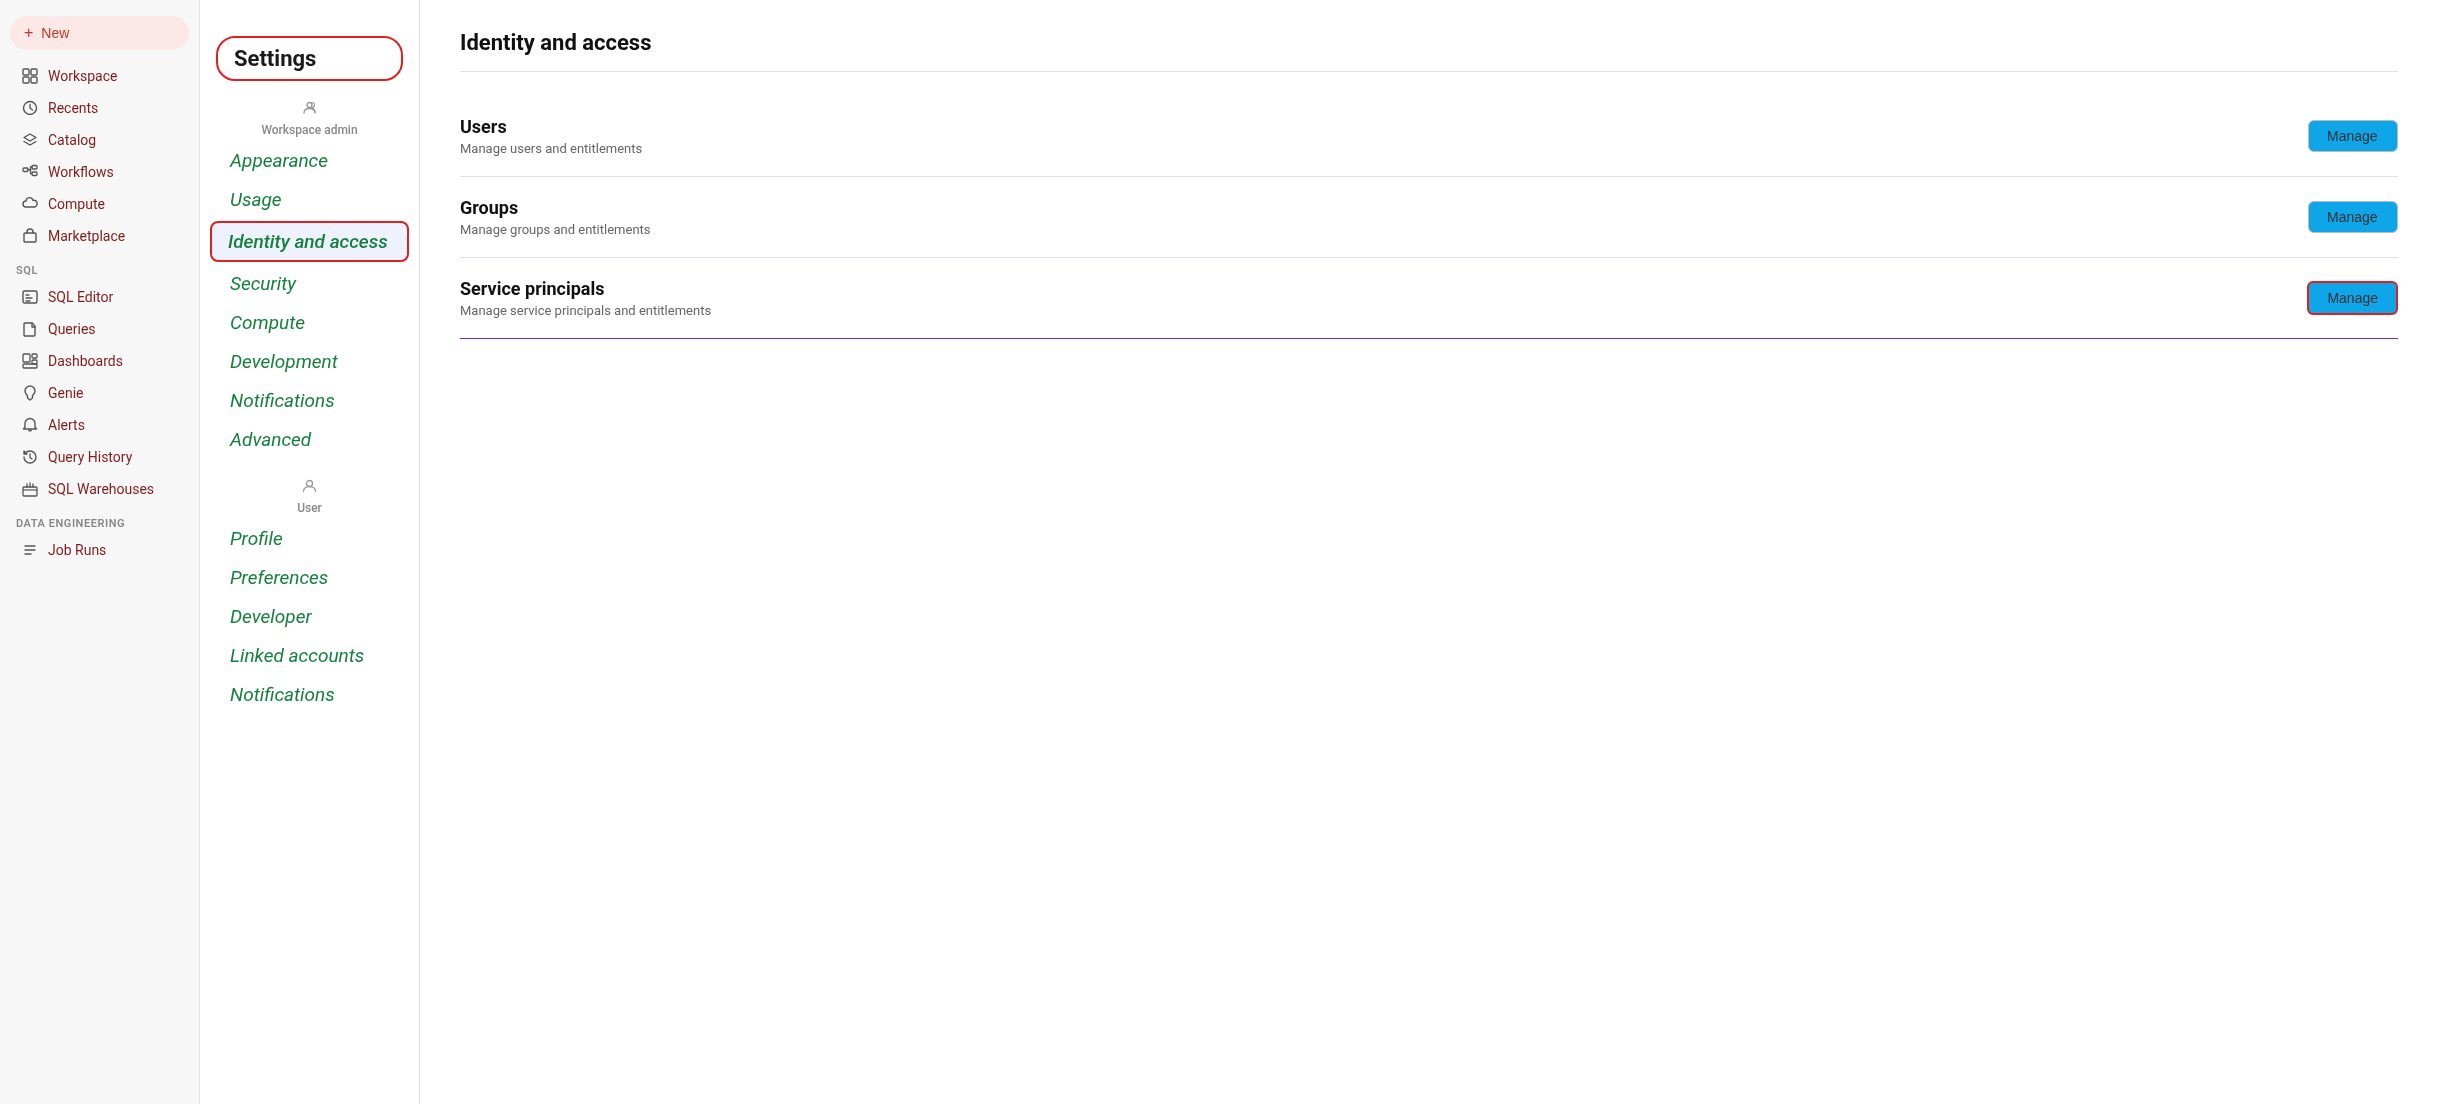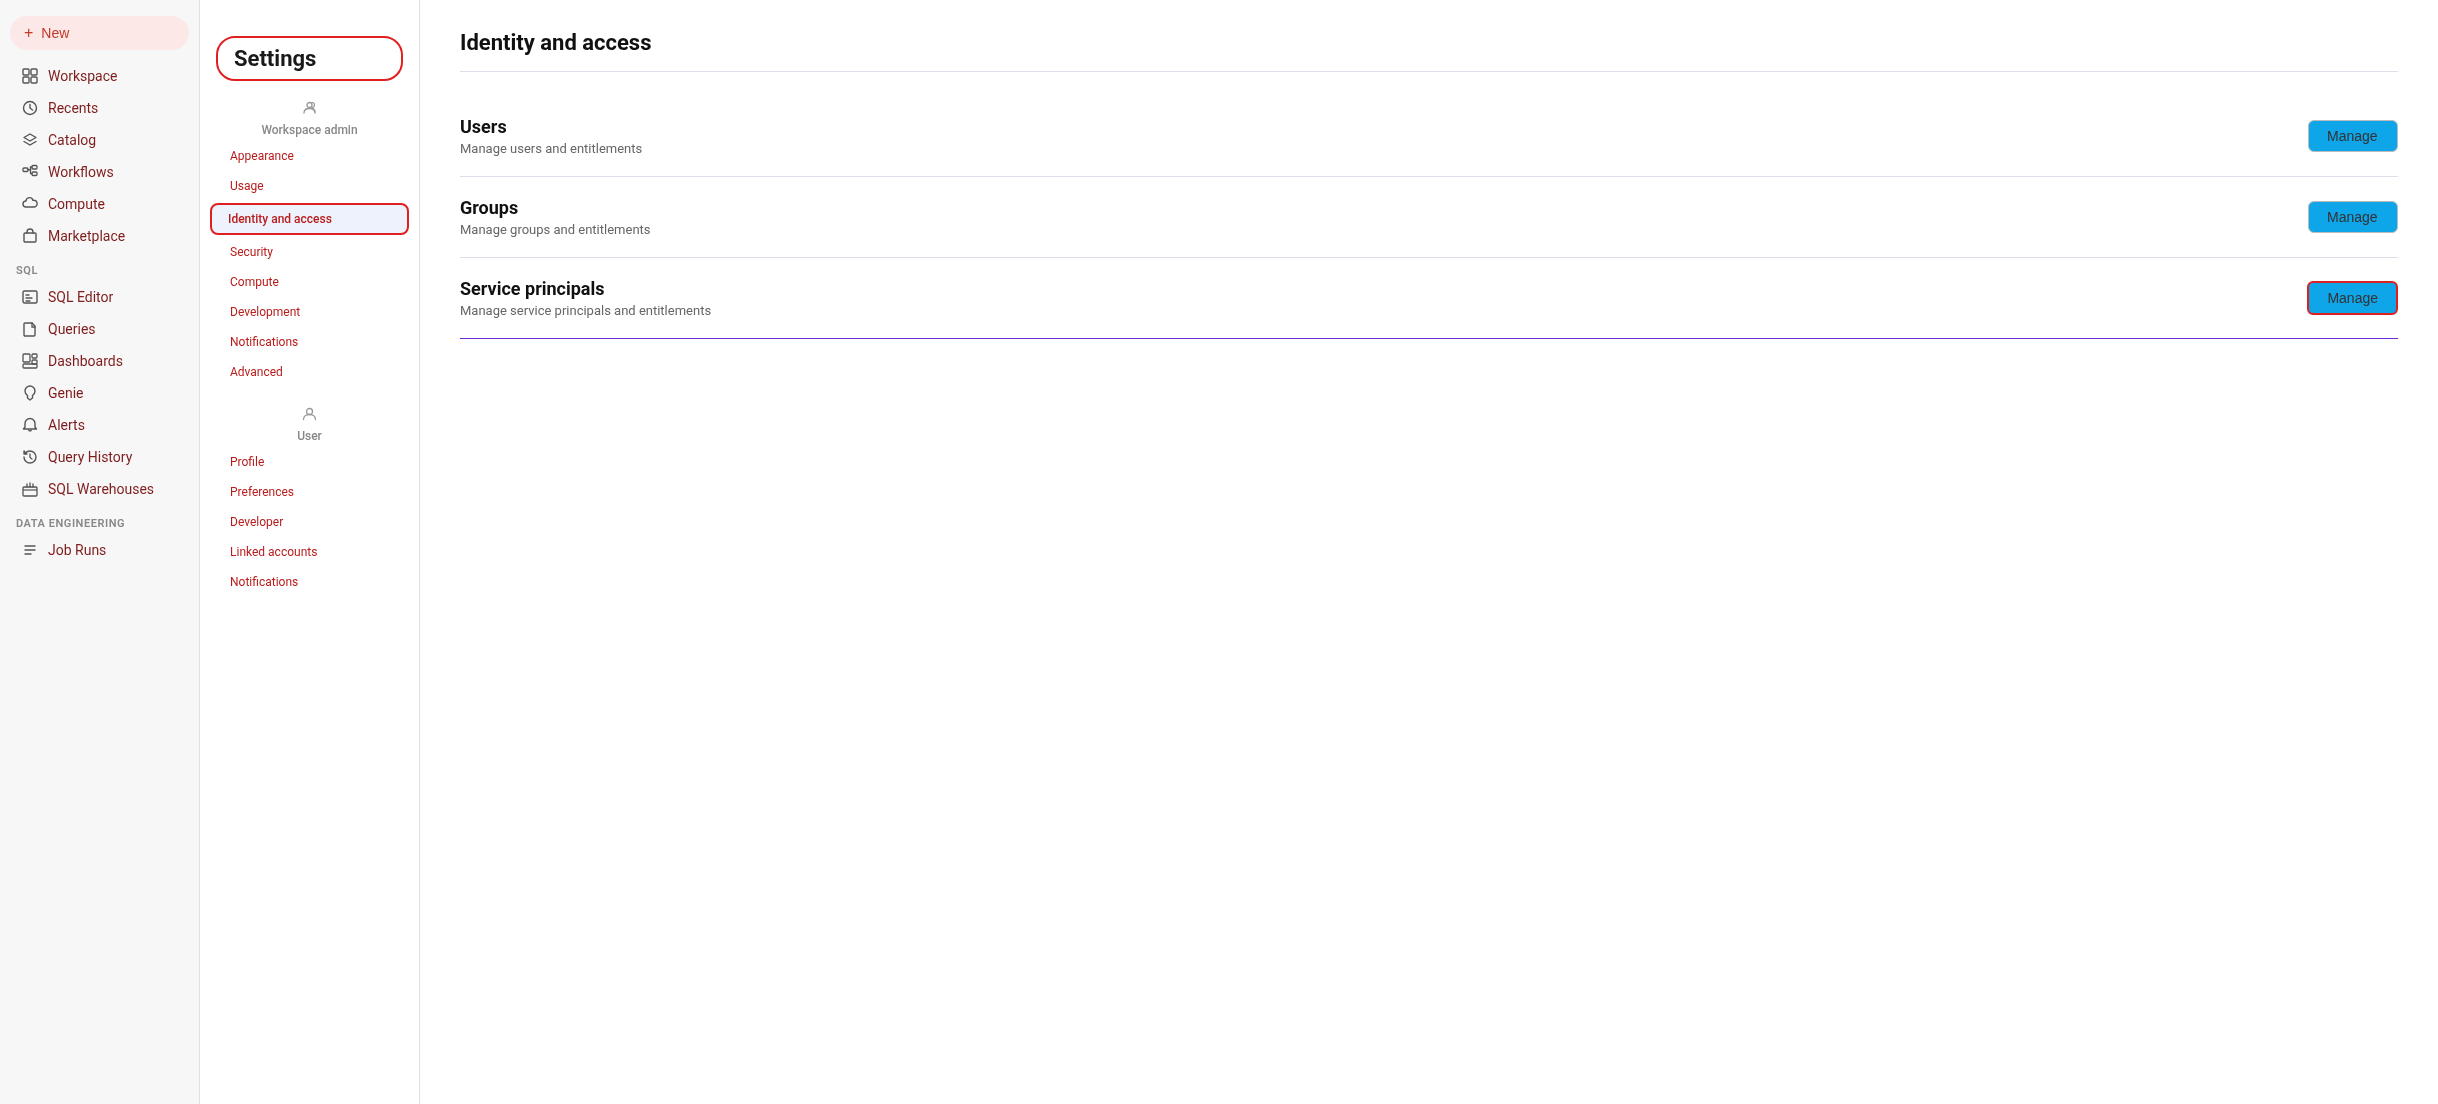--- a/index.html
+++ b/index.html
@@ -105,25 +105,26 @@
       height: 16px;
       color: #999;
       display: flex;
       align-items: center;
       justify-content: center;
     }
 
     .settings-menu-item {
       padding: 8px 20px 8px 30px;
       cursor: pointer;
-      color: #b91c1c;
-      font-size: 12px;
+      color: #15803d;
+      font-size: 19px;
       border-radius: 0;
       transition: background 0.1s;
       display: block;
+      font-style: italic;
     }
     .settings-menu-item.highlighted {
       background: #eef2fc;
       border: 2px solid #e02020;
       border-radius: 8px;
       margin: 2px 10px;
       padding: 7px 16px;
       font-weight: 500;
     }
 

